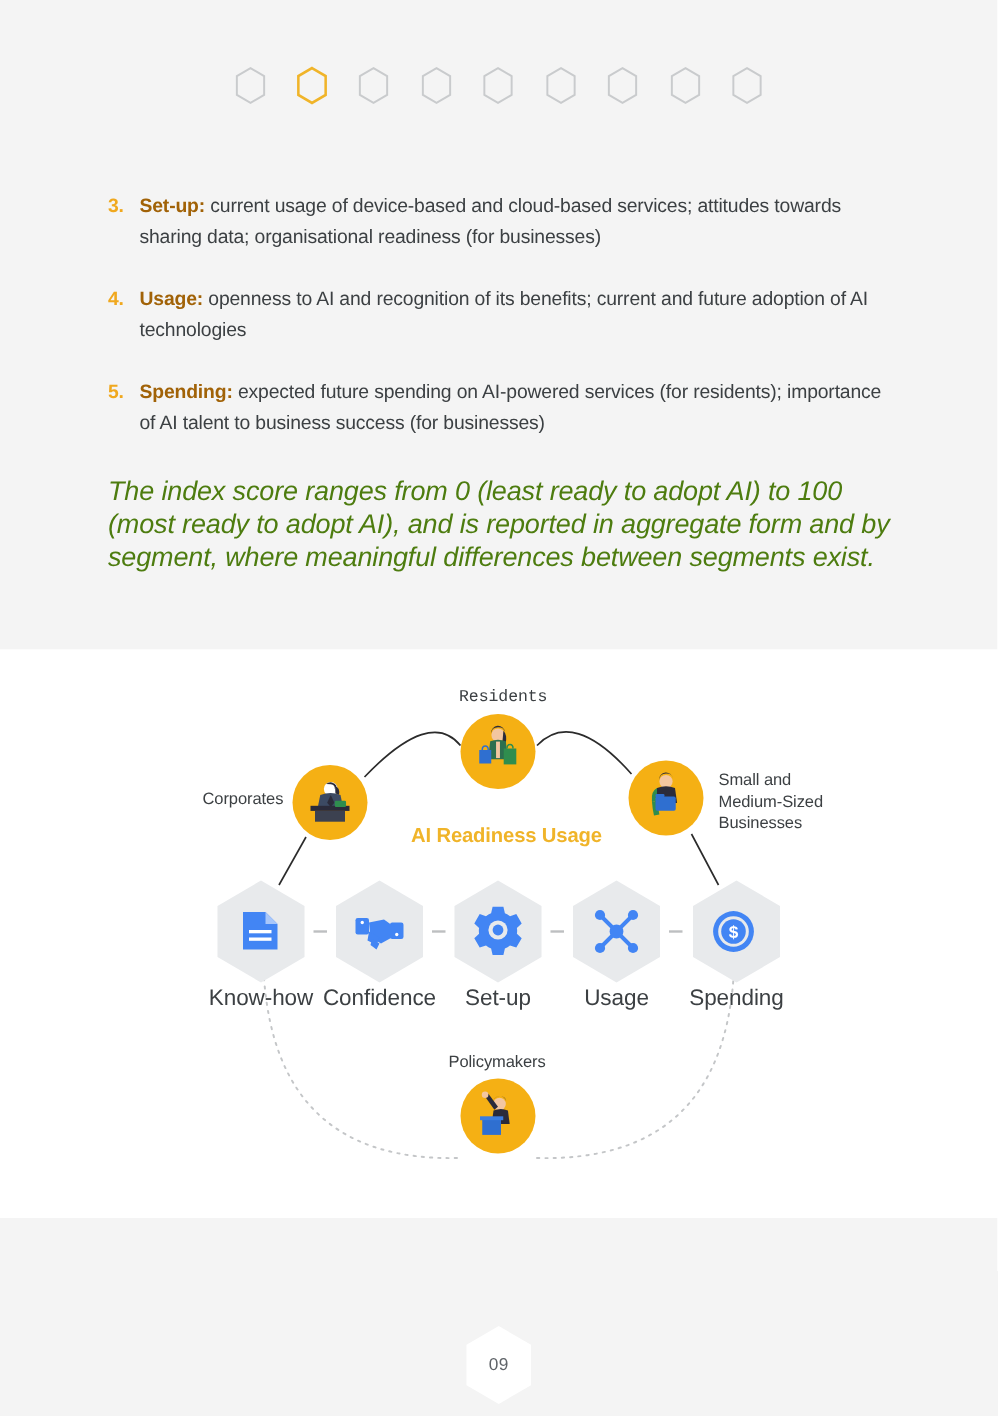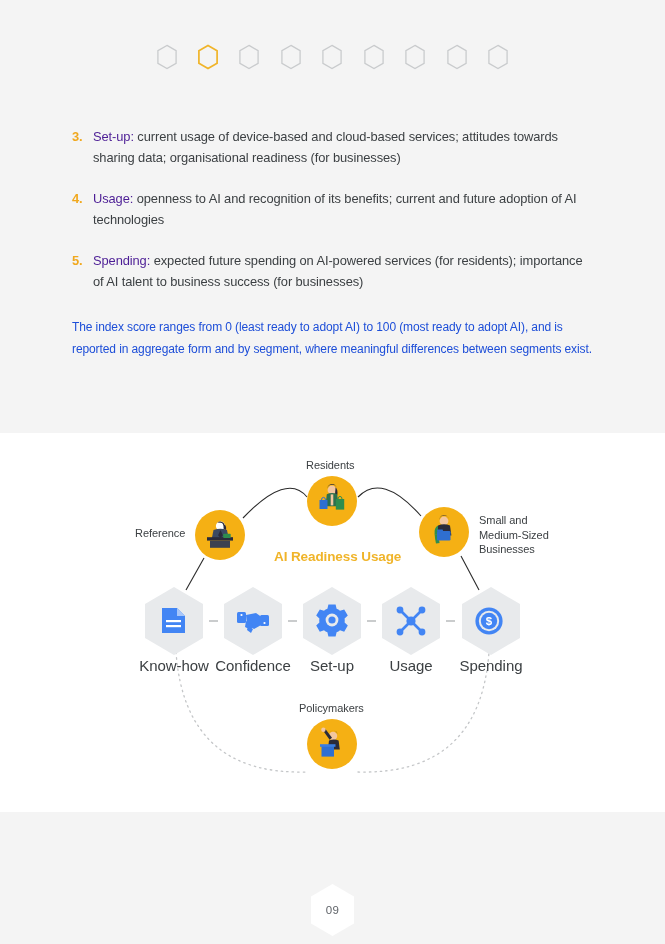--- a/index.html
+++ b/index.html
@@ -37,36 +37,37 @@
   .li {
     display: flex; align-items: flex-start;
     margin-bottom: 20px;
     font-size: 12.9px; line-height: 21px; color: #3c4043;
     letter-spacing: -0.1px;
   }
   .li .num {
     color: #f0a81e; font-weight: 700; width: 21px; flex: 0 0 21px;
   }
   .li .body { flex: 1; }
-  .li .kw { color: #4c1d95; font-weight: 400; }
+  .li .kw { color: #a16207; font-weight: 700; }
 
   .para {
-    font-size: 12px; line-height: 22px; color: #1d4ed8;
+    font-size: 18px; line-height: 22px; color: #4d7c0f;
     letter-spacing: -0.1px;
+    font-style: italic;
   }
   .para.p1 { margin-top: 24px; }
   .para.p2 { margin-top: 22px; }
   .diag-svg { position: absolute; left: 0; top: 0; }
 
   .node-label {
     position: absolute; font-size: 11px; color: #3c4043;
     line-height: 14.5px; letter-spacing: -0.05px;
   }
   .lbl-corporates { left: 135px; top: 526px; }
-  .lbl-residents  { left: 306px; top: 458px; }
+  .lbl-residents  { left: 306px; top: 458px; font-family: Liberation Mono, monospace; }
   .lbl-smb        { left: 479px; top: 513px; }
   .lbl-policy     { left: 299px; top: 701px; }
 
   .center-title {
     position: absolute; left: 274px; top: 549px;
     font-size: 13.5px; font-weight: 700; color: #f0b429;
     letter-spacing: -0.1px;
   }
 
   .hex-label {
@@ -292,21 +293,21 @@
           <path d="M -3.2,-9.2 a 4.4,4.4 0 0 1 8.6,-0.8 q -0.4,-3.4 -4.4,-3.2 -3.8,0.2 -4.2,4.0 Z" fill="#2b2b3a"></path>
           <path d="M -3.0,-3.6 q 5.0,-2.0 9.6,0 l 1.2,9.0 h -12.0 Z" fill="#2b2b3a"></path>
           <path d="M -2.4,-4.2 l -6.4,-9.0 2.4,-1.6 6.4,8.6 Z" fill="#2b2b3a"></path>
           <circle cx="-8.6" cy="-14.2" r="2.2" fill="#f3c6a0"></circle>
           <rect x="-10.5" y="1.6" width="12.5" height="11.0" fill="#2f6fd0"></rect>
           <rect x="-12.0" y="0.2" width="15.5" height="2.6" fill="#3b7de0"></rect>
         </g>
       </g>
     </svg>
 
-    <div class="node-label lbl-corporates">Reference</div>
+    <div class="node-label lbl-corporates">Corporates</div>
     <div class="node-label lbl-residents">Residents</div>
     <div class="node-label lbl-smb">
       <div>Small and</div>
       <div>Medium-Sized</div>
       <div>Businesses</div>
     </div>
     <div class="node-label lbl-policy">Policymakers</div>
 
     <div class="center-title">AI Readiness Usage</div>
 

